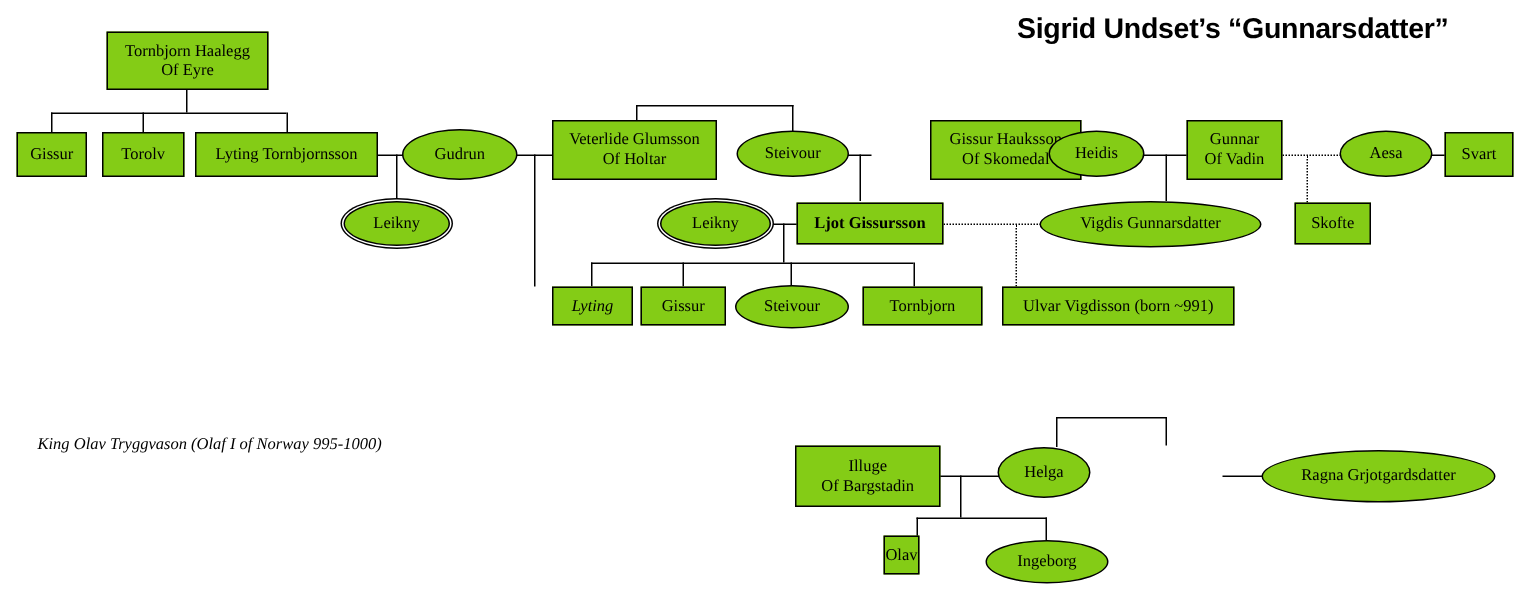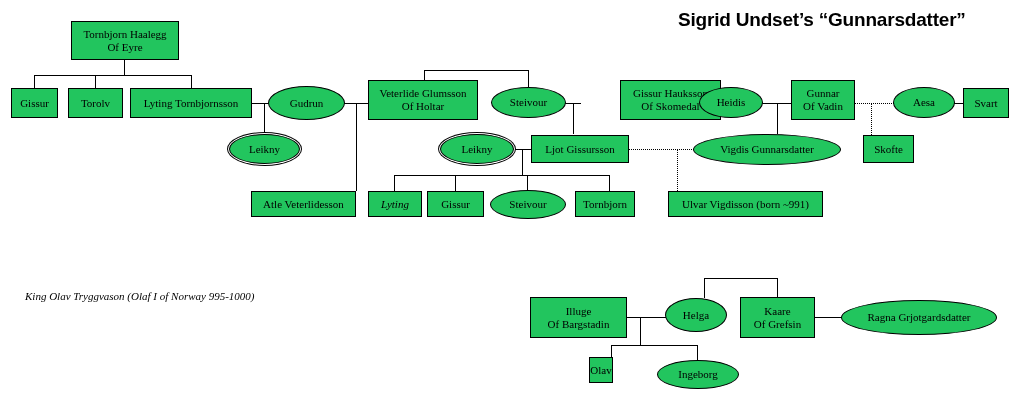--- a/index.html
+++ b/index.html
@@ -33,21 +33,21 @@
 
   
   .node{
     position:absolute;
     box-sizing:border-box;
     display:flex;
     align-items:center;
     justify-content:center;
     text-align:center;
     color:#000;
-    background:#22c55e;
+    background:#84cc16;
     font-size:11px;
     line-height:1.18;
     white-space:pre;
     z-index:3;
   }
   .box{
     border:1px solid #000;
     border-radius:0;
   }
   .ellipse{
@@ -144,63 +144,60 @@
   <div class="dot-h" style="left:855px;top:103px;width:39px;"></div>
 
   <div class="dot-v" style="left:871px;top:103px;height:32px;"></div>
 
   <div class="ln lnh" style="left:954px;top:103px;width:10px;"></div>
 
   <div class="node ellipse dbl" style="left:229px;top:134px;width:71px;height:30px;">Leikny</div>
 
   <div class="node ellipse dbl" style="left:440px;top:134px;width:74px;height:30px;">Leikny</div>
 
-  <div class="node box" style="left:531px;top:135px;width:98px;height:28px;">Ljot Gissursson</div>
+  <div class="node box" style="left:531px;top:135px;width:98px;height:28px;font-weight:bold;">Ljot Gissursson</div>
 
   <div class="node ellipse" style="left:693px;top:134px;width:148px;height:31px;">Vigdis Gunnarsdatter</div>
 
   <div class="node box" style="left:863px;top:135px;width:51px;height:28px;">Skofte</div>
 
   <div class="ln lnh" style="left:513px;top:149px;width:19px;"></div>
 
   <div class="ln lnv" style="left:522px;top:149px;height:26px;"></div>
 
   <div class="ln lnh" style="left:394px;top:175px;width:215px;"></div>
   <div class="ln lnv" style="left:394px;top:175px;height:16px;"></div>
   <div class="ln lnv" style="left:455px;top:175px;height:16px;"></div>
   <div class="ln lnv" style="left:527px;top:175px;height:16px;"></div>
   <div class="ln lnv" style="left:609px;top:175px;height:16px;"></div>
 
   <div class="dot-h" style="left:629px;top:149px;width:65px;"></div>
 
   <div class="dot-v" style="left:677px;top:149px;height:42px;"></div>
 
-  <div class="node box" style="left:251px;top:191px;width:105px;height:26px;">Atle Veterlidesson</div>
 
   <div class="node box" style="left:368px;top:191px;width:54px;height:26px;font-style:italic;">Lyting</div>
 
   <div class="node box" style="left:427px;top:191px;width:57px;height:26px;">Gissur</div>
 
   <div class="node ellipse" style="left:490px;top:190px;width:76px;height:29px;">Steivour</div>
 
-  <div class="node box" style="left:575px;top:191px;width:60px;height:26px;text-align:center;">Tornbjorn</div>
+  <div class="node box" style="left:575px;top:191px;width:80px;height:26px;text-align:center;">Tornbjorn</div>
 
   <div class="node box" style="left:668px;top:191px;width:155px;height:26px;">Ulvar Vigdisson (born ~991)</div>
 
   <div class="ln lnh" style="left:704px;top:278px;width:74px;"></div>
   <div class="ln lnv" style="left:704px;top:278px;height:20px;"></div>
   <div class="ln lnv" style="left:777px;top:278px;height:19px;"></div>
 
   <div class="node box" style="left:530px;top:297px;width:97px;height:41px;">Illuge
 Of Bargstadin</div>
 
   <div class="node ellipse" style="left:665px;top:298px;width:62px;height:34px;">Helga</div>
 
-  <div class="node box" style="left:740px;top:297px;width:75px;height:41px;">Kaare
-Of Grefsin</div>
 
   <div class="node ellipse" style="left:841px;top:300px;width:156px;height:35px;">Ragna Grjotgardsdatter</div>
 
   <div class="ln lnh" style="left:615px;top:317px;width:51px;"></div>
 
   <div class="ln lnh" style="left:815px;top:317px;width:28px;"></div>
 
   <div class="ln lnv" style="left:640px;top:317px;height:28px;"></div>
   <div class="ln lnh" style="left:611px;top:345px;width:87px;"></div>
   <div class="ln lnv" style="left:611px;top:345px;height:16px;"></div>

